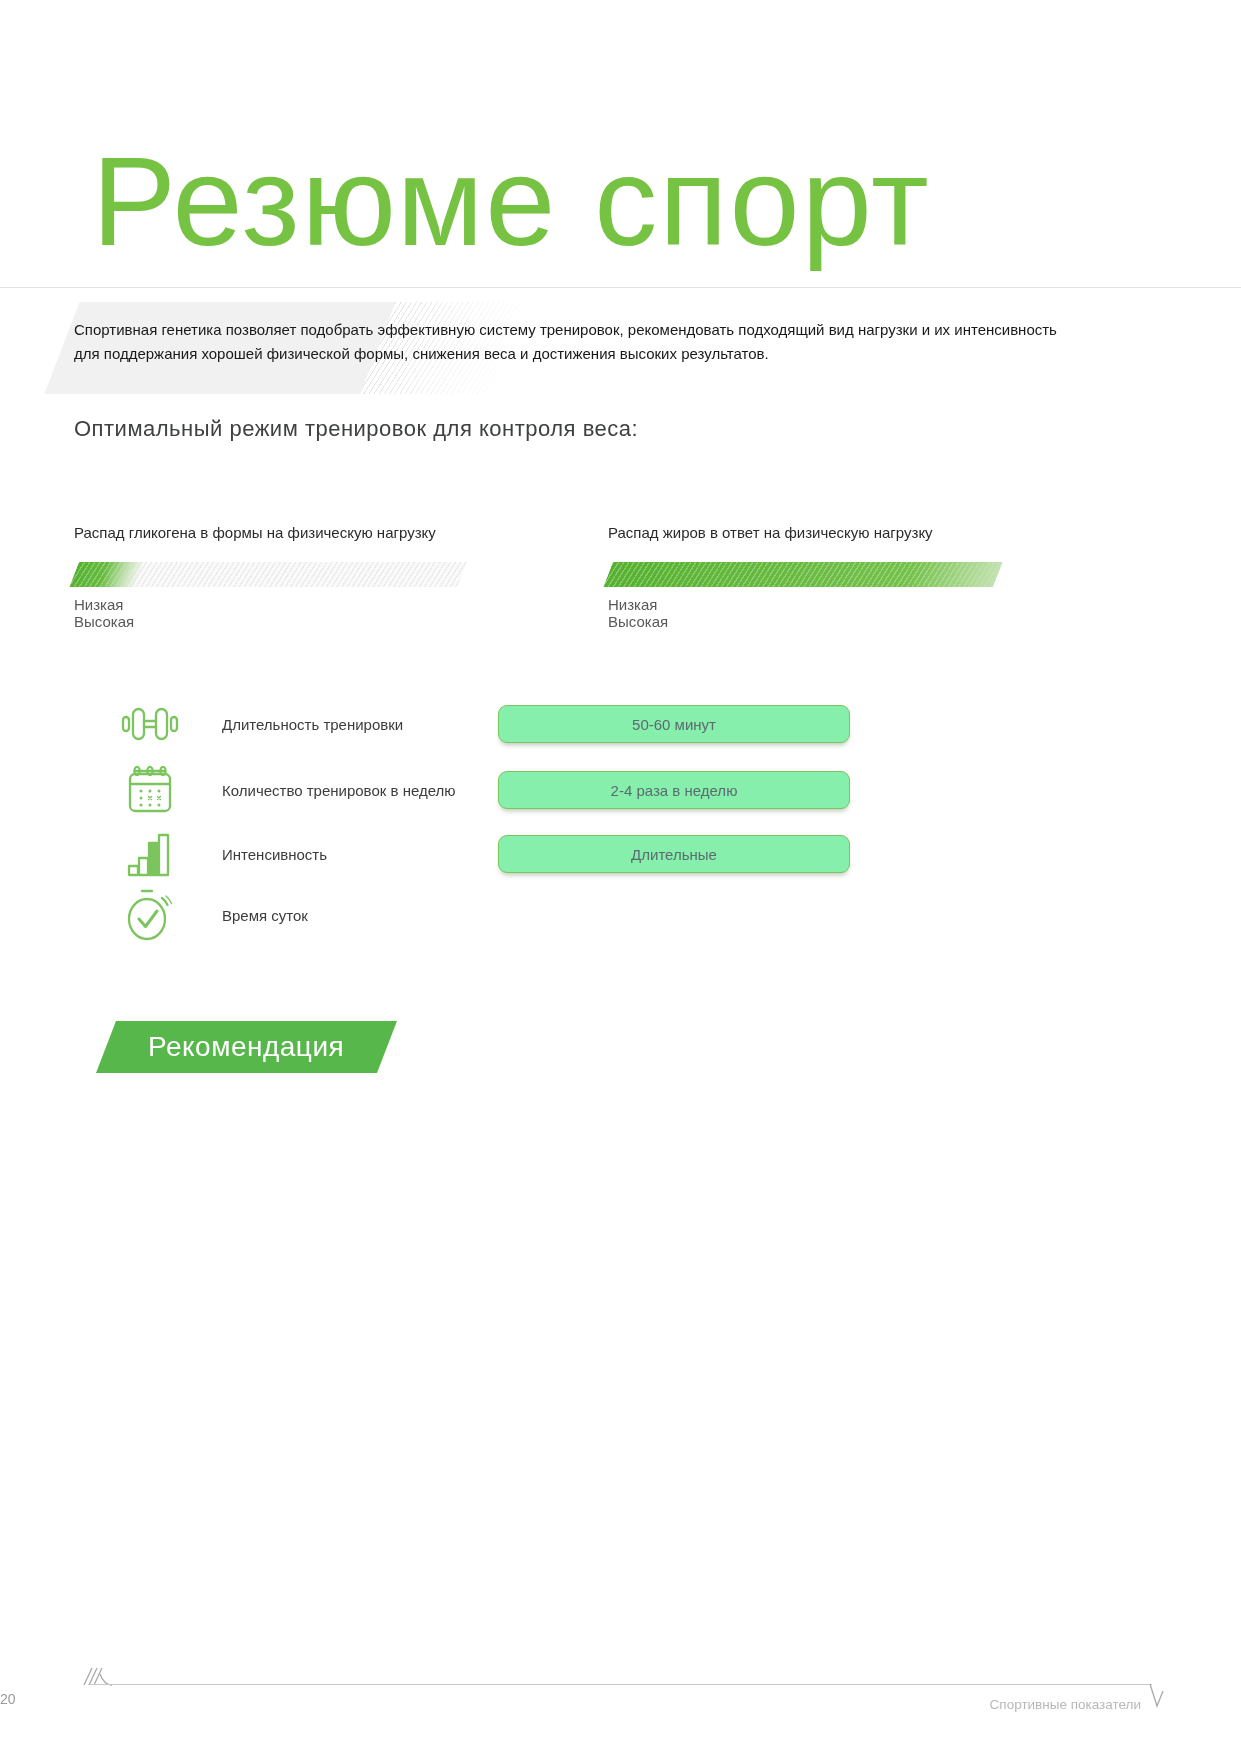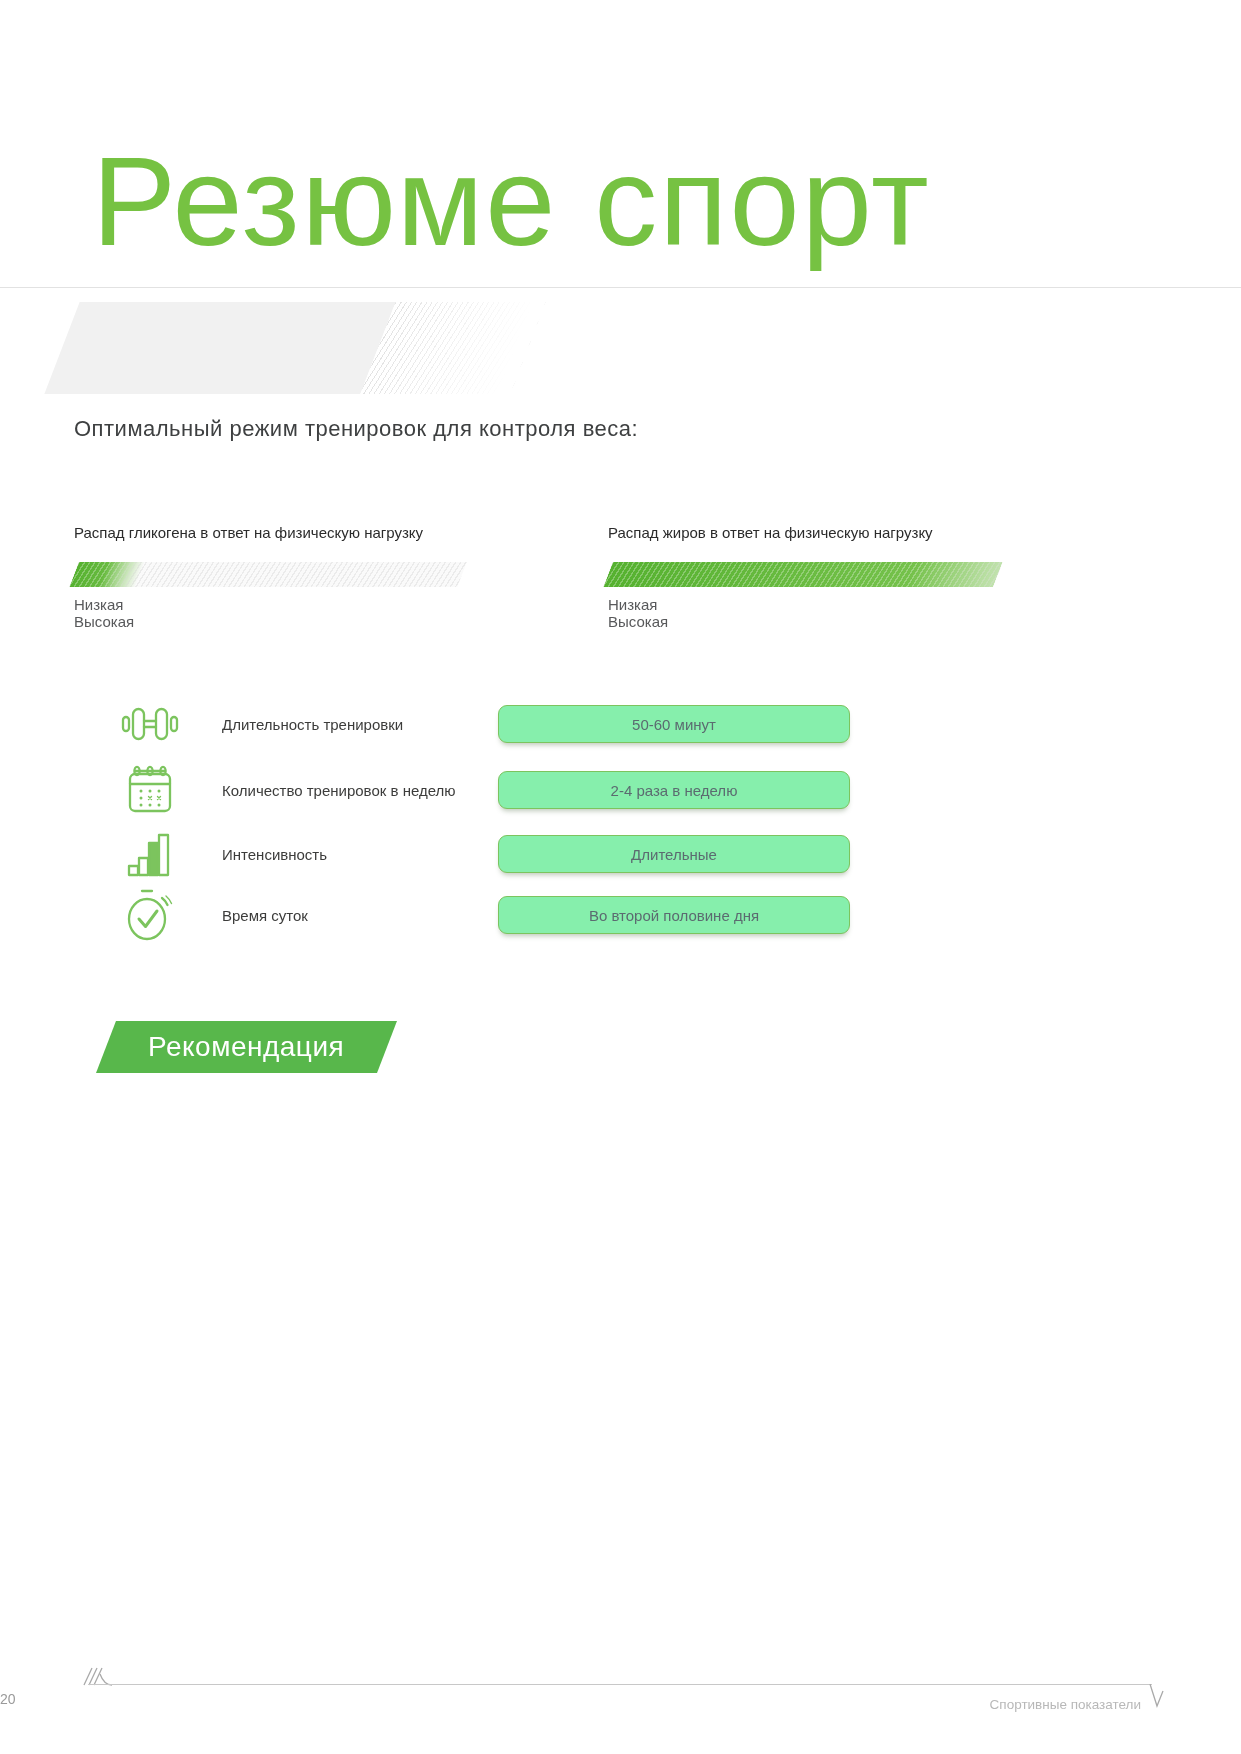--- a/index.html
+++ b/index.html
@@ -120,25 +120,26 @@
 </head>
 <body>
 
 <div class="page">
 
   <h1 class="page-title">Резюме спорт</h1>
   <div class="header-divider"></div>
 
   <div class="intro-shape"></div>
   <div class="intro-shape-stripes"></div>
+  <p class="intro-text">Спортивная генетика позволяет подобрать эффективную систему тренировок, рекомендовать подходящий вид нагрузки и их интенсивность для поддержания хорошей физической формы, снижения веса и достижения высоких результатов.</p>
 
   <h2 class="section-heading">Оптимальный режим тренировок для контроля веса:</h2>
 
   <div class="meter m0">
-    <p class="meter-label">Распад гликогена в ответ на физическую нагрузку</p>
+    <p class="meter-label">Распад гликогена в формы на физическую нагрузку</p>
     <div class="meter-track">
       <div class="meter-fill fade-out" style="width: 17%;"></div>
     </div>
     <div class="meter-scale">
       <span>Низкая</span>
       <span>Высокая</span>
     </div>
   </div>
 
   <div class="meter m1">
@@ -208,21 +209,20 @@
     <div class="icon-cell">
       <svg width="50" height="54" viewBox="0 0 50 54">
         <line x1="17" y1="3" x2="27" y2="3"></line>
         <ellipse cx="22" cy="31" rx="18" ry="20"></ellipse>
         <path d="M14 31 l6.5 7.5 L32 23" stroke-width="3"></path>
         <path d="M37 10 q4 3 5.5 7"></path>
         <path d="M41 8 q4 3.5 5.5 7.5" stroke-width="1.4"></path>
       </svg>
     </div>
     <span class="param-label">Время суток</span>
-    <div class="value-box">Во второй половине дня</div>
   </div>
 
   <div class="rec-banner">
     <span>Рекомендация</span>
   </div>
 
   <div class="footer-squiggle">
     <svg width="34" height="20" viewBox="0 0 34 20">
       <path d="M2 19 L10 2 M7 19 L15 2 M12 19 L20 2"></path>
       <path d="M18 8 Q22 19 30 19"></path>

